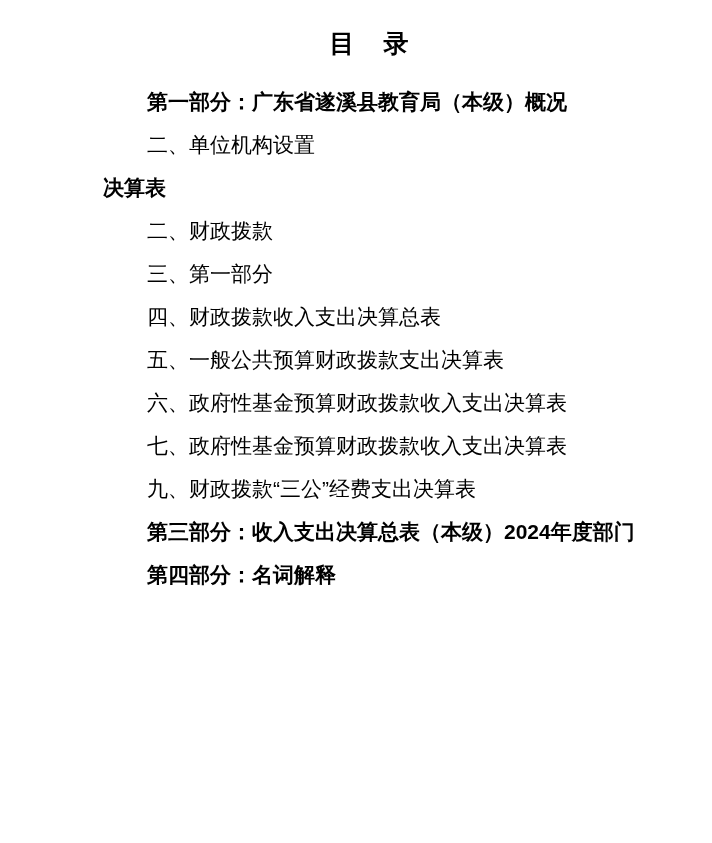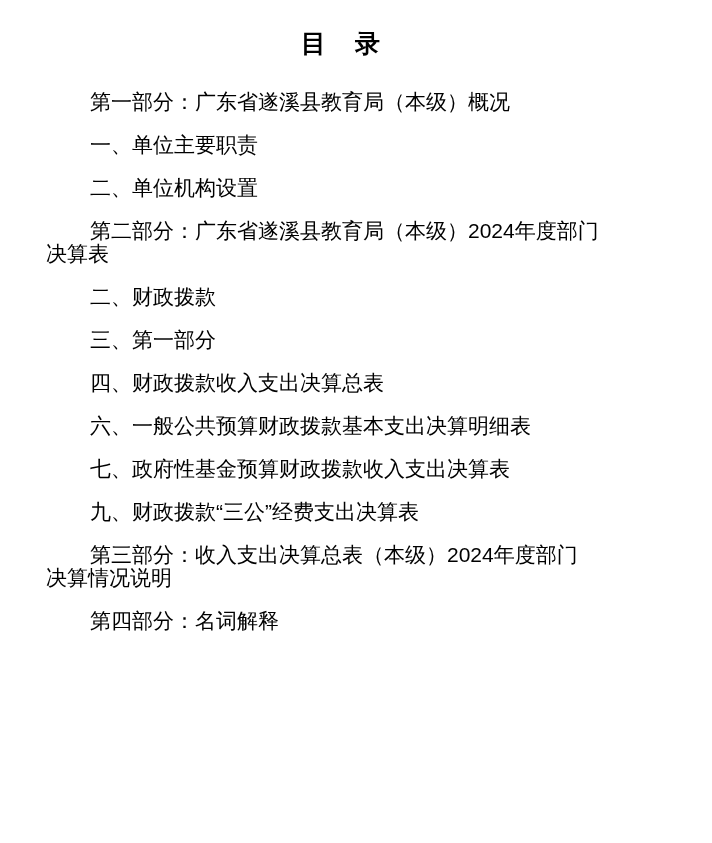--- a/index.html
+++ b/index.html
@@ -11,101 +11,99 @@
     width: 712px;
     height: 843px;
     overflow: hidden;
     font-family: "Liberation Sans", sans-serif;
     color: #000000;
   }
   .page {
     box-sizing: border-box;
     width: 712px;
     height: 843px;
-    padding: 28px 75px 20px 46px;
+    padding: 28px 75px 20px 103px;
     background: #ffffff;
   }
   .doc-title {
     margin: 0 0 32px 0;
     font-size: 25px;
     font-weight: bold;
     line-height: 30px;
     text-align: center;
     letter-spacing: 2px;
   }
   .entry {
     margin: 0 0 20px 0;
     font-size: 21px;
     line-height: 23px;
     font-weight: normal;
   }
   .entry.bold {
-    font-weight: normal;
+    font-weight: bold;
   }
   .ln {
     display: block;
   }
   .ln.first {
     text-indent: 44px;
   }
 </style>
 </head>
 <body>
 
 <div class="page">
 
   <h1 class="doc-title">目　录</h1>
 
   <p class="entry bold">
     <span class="ln first">第一部分：广东省遂溪县教育局（本级）概况</span>
   </p>
 
-  <p class="entry">
-    <span class="ln first">一、单位主要职责</span>
-  </p>
 
   <p class="entry">
     <span class="ln first">二、单位机构设置</span>
   </p>
 
 
   <p class="entry bold">
-    <span class="ln first">第二部分：广东省遂溪县教育局（本级）2024年度部门</span>
     <span class="ln">决算表</span>
   </p>
 
 
   <p class="entry">
     <span class="ln first">二、财政拨款</span>
   </p>
 
   <p class="entry">
     <span class="ln first">三、第一部分</span>
   </p>
 
   <p class="entry">
     <span class="ln first">四、财政拨款收入支出决算总表</span>
   </p>
 
+  <p class="entry">
+    <span class="ln first">五、一般公共预算财政拨款支出决算表</span>
+  </p>
 
   <p class="entry">
-    <span class="ln first">六、一般公共预算财政拨款基本支出决算明细表</span>
+    <span class="ln first">六、政府性基金预算财政拨款收入支出决算表</span>
   </p>
 
   <p class="entry">
     <span class="ln first">七、政府性基金预算财政拨款收入支出决算表</span>
   </p>
 
 
   <p class="entry">
     <span class="ln first">九、财政拨款“三公”经费支出决算表</span>
   </p>
 
   <p class="entry bold">
     <span class="ln first">第三部分：收入支出决算总表（本级）2024年度部门</span>
-    <span class="ln">决算情况说明</span>
   </p>
 
   <p class="entry bold">
     <span class="ln first">第四部分：名词解释</span>
   </p>
 
 </div>
 
 </body></html>

